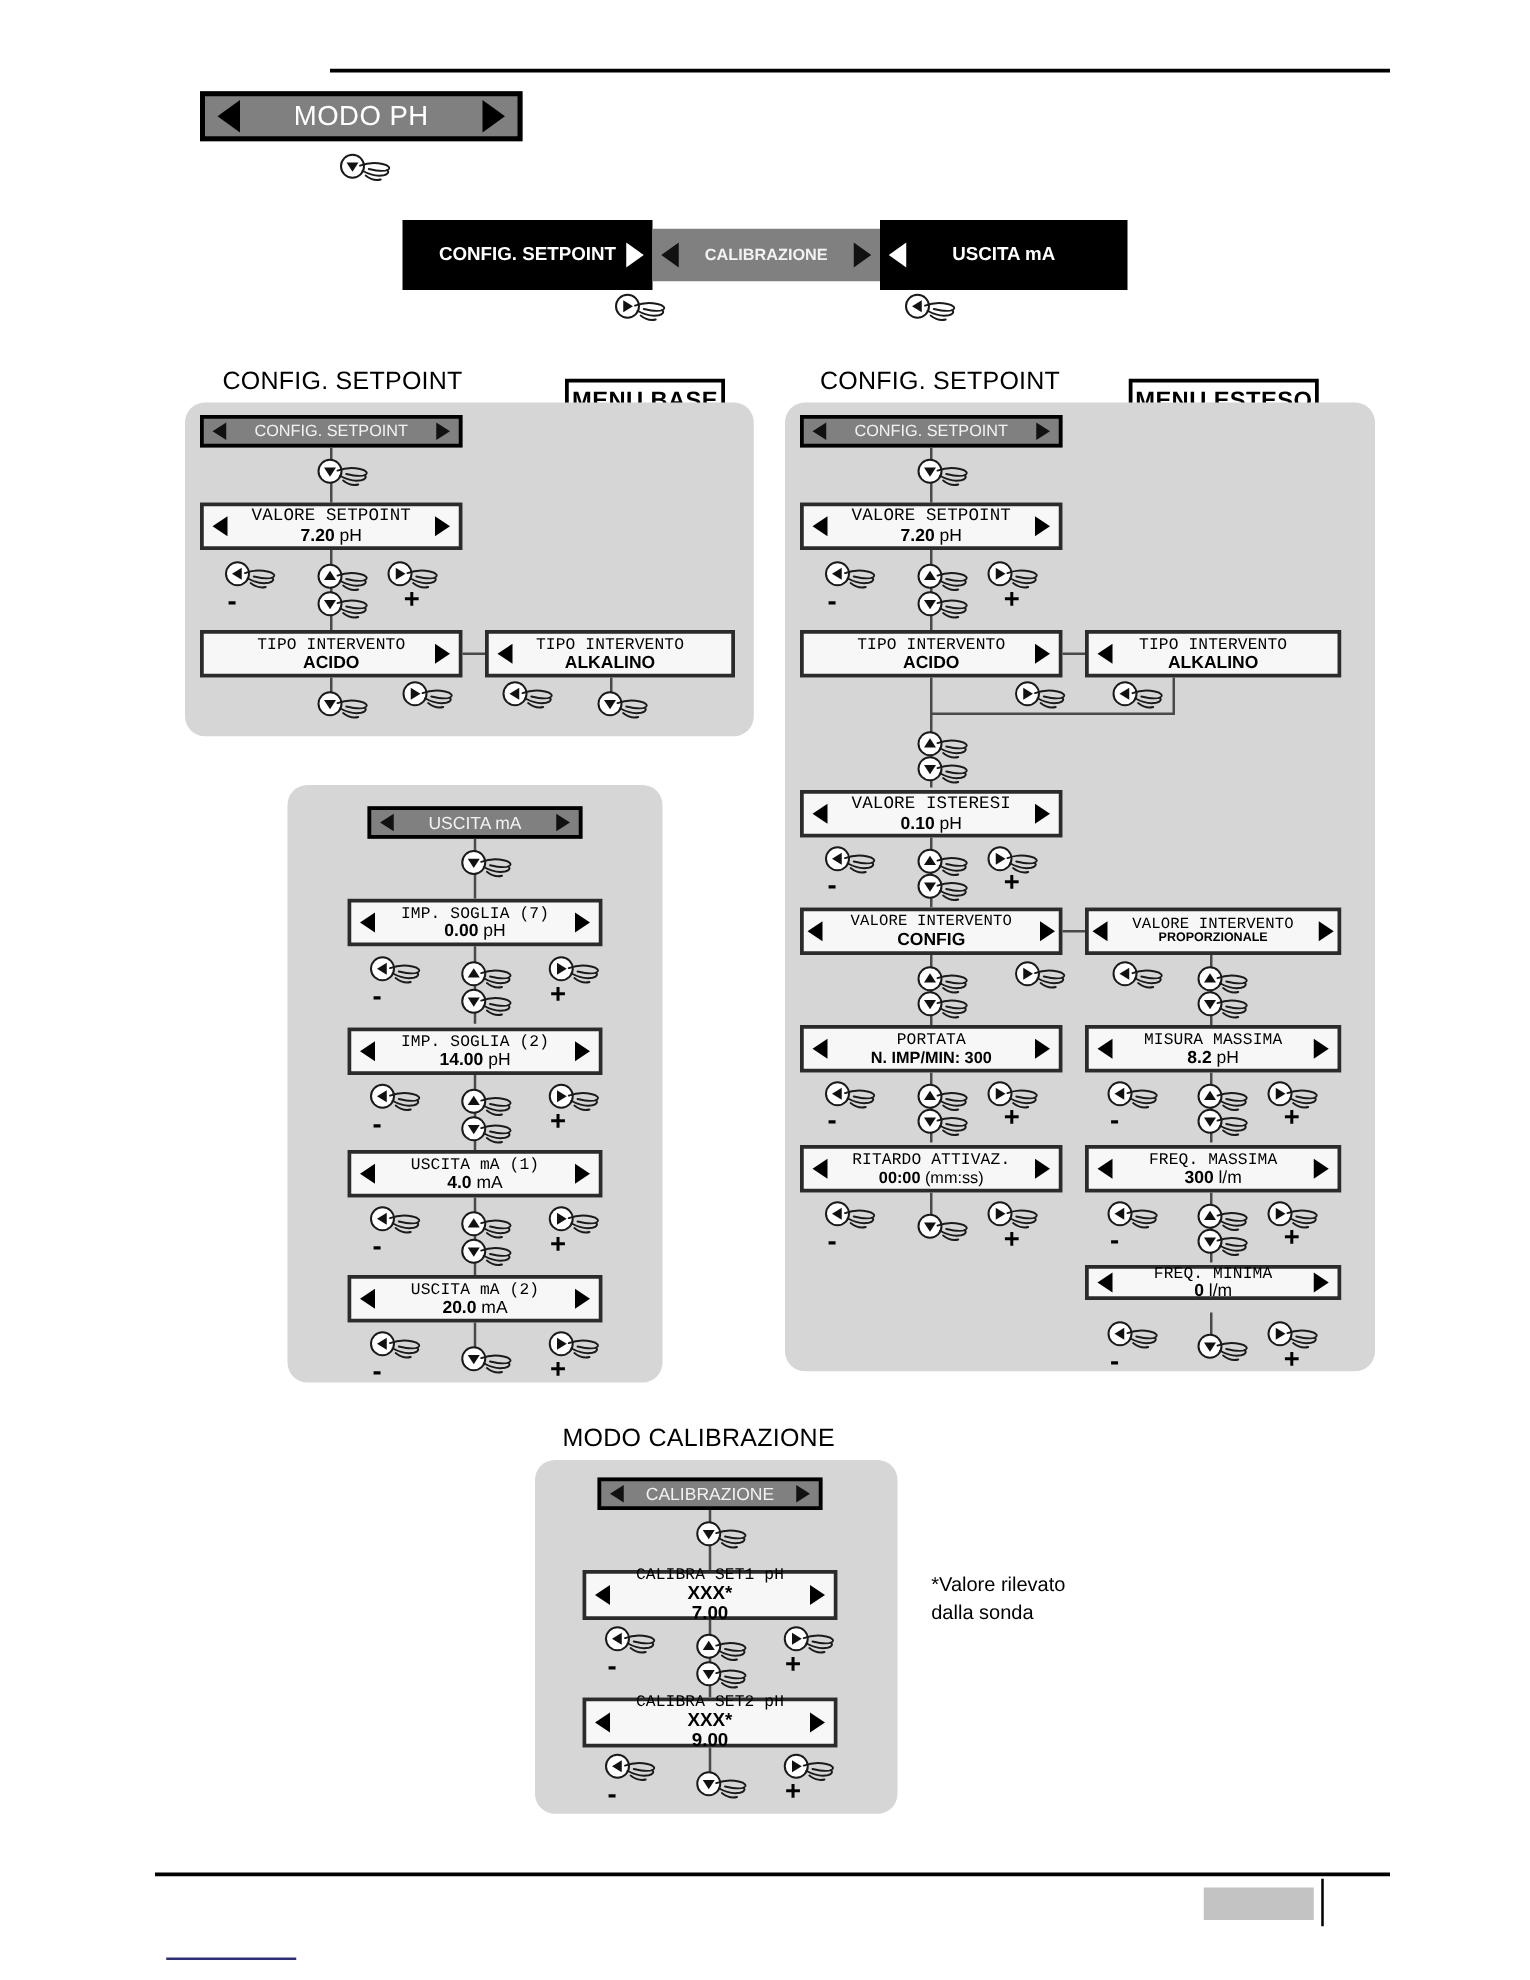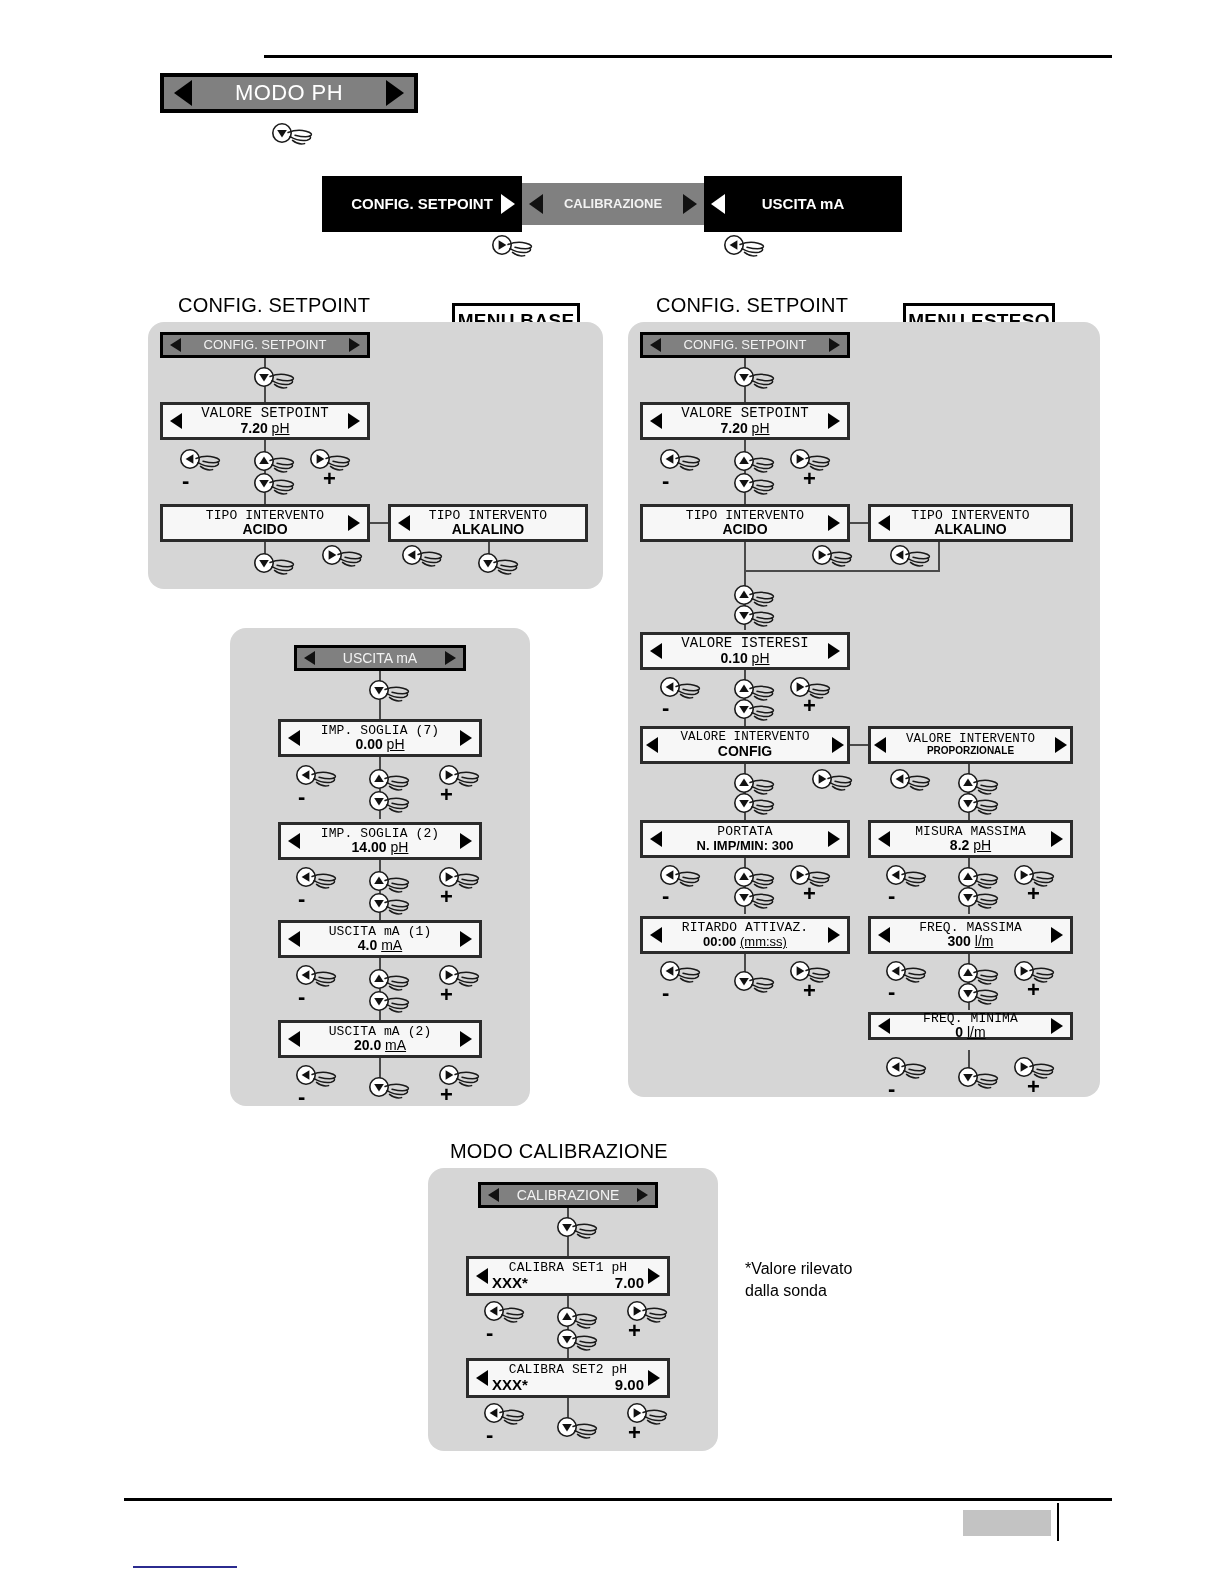--- a/index.html
+++ b/index.html
@@ -22,23 +22,23 @@
   .bar{box-sizing:border-box;display:flex;align-items:center;
        justify-content:space-between;padding:0 7px;}
 
   .bar.dark{background:#000;color:#fff;border:0;}
   .bar.grey{background:#808080;color:#f2f2f2;border:3px solid #000;}
   .bar.light{background:#f7f7f7;color:#000;border:3px solid #2b2b2b;}
 
   .bar .txt{flex:1;text-align:center;line-height:1.05;}
   .bar .l1{font-size:15px;letter-spacing:.1px;font-family:Liberation Mono, monospace;}
   .bar .l2{font-size:15px;font-weight:bold;}
-  .bar .l2 .unit{font-weight:normal;text-decoration:underline;}
+  .bar .l2 .unit{font-weight:normal;}
   .bar .one{font-size:15px;font-weight:bold;}
-  .bar .split{display:flex;justify-content:space-between;padding:0 4px;font-size:15px;font-weight:bold;}
+  .bar .split{display:flex;justify-content:space-between;padding:0 4px;font-size:15px;font-weight:bold;flex-direction:column;}
 
   
   .tri{width:0;height:0;flex:0 0 auto;}
   .tri.l{border-top:10px solid transparent;border-bottom:10px solid transparent;border-right:14px solid currentColor;}
   .tri.r{border-top:10px solid transparent;border-bottom:10px solid transparent;border-left:14px solid currentColor;}
   .tri.sp{visibility:hidden;}
 
   .bar.dark .tri.l,.bar.dark .tri.r{color:#fff;}
   .bar.grey .tri.l,.bar.grey .tri.r{color:#111;}
   .bar.light .tri.l,.bar.light .tri.r{color:#000;}

